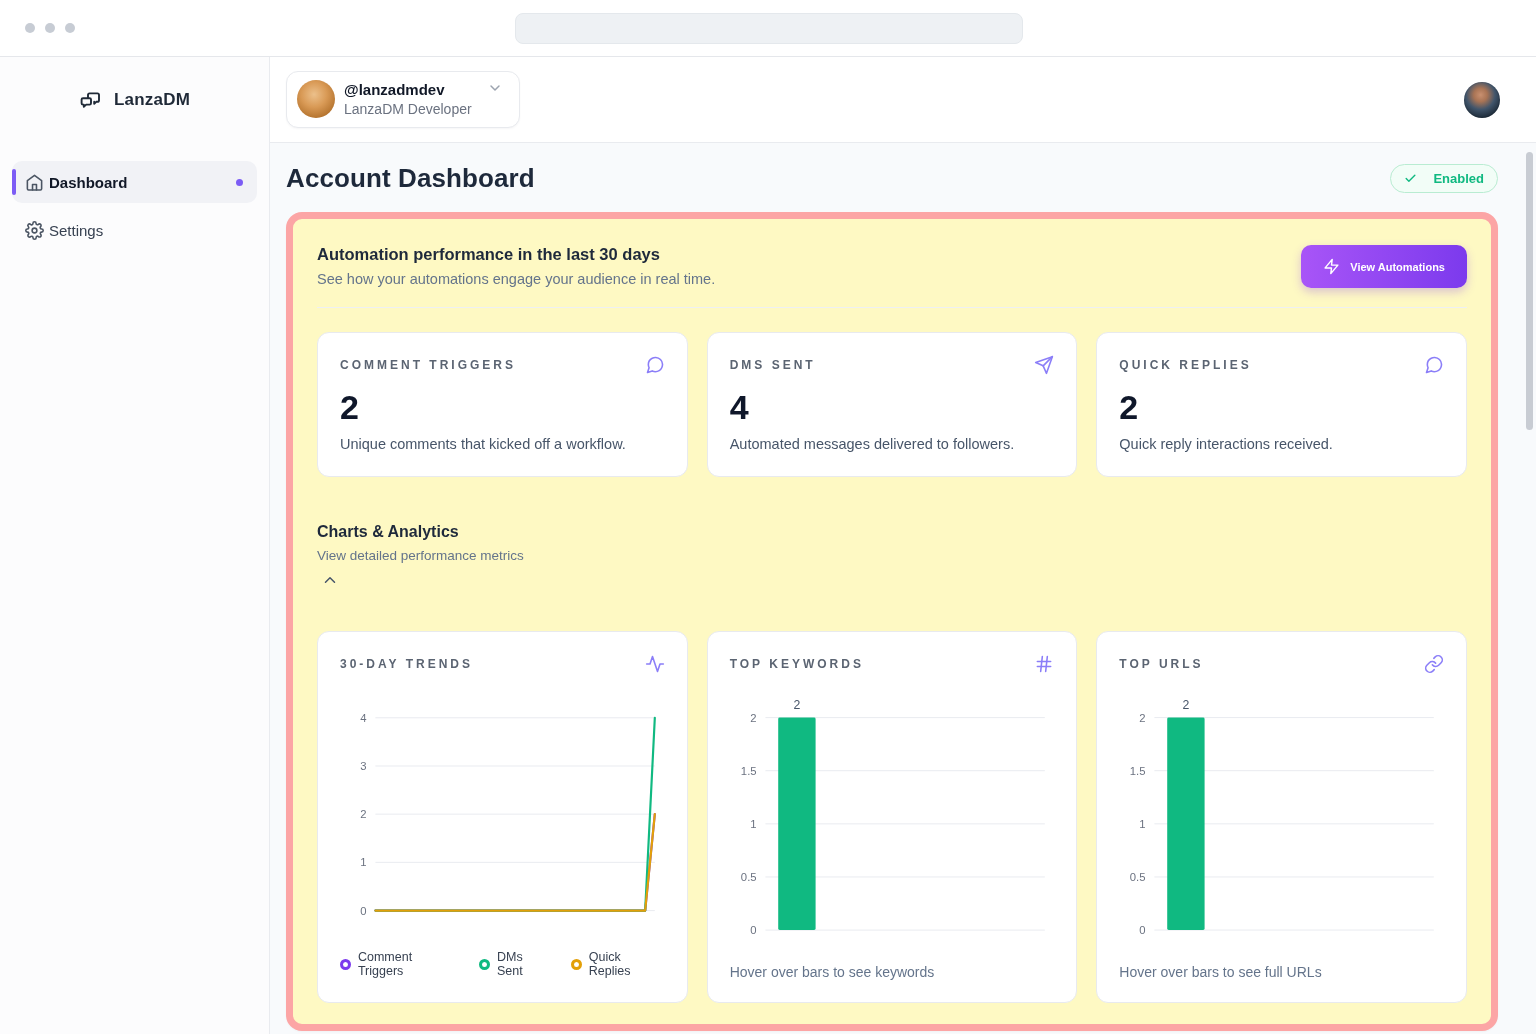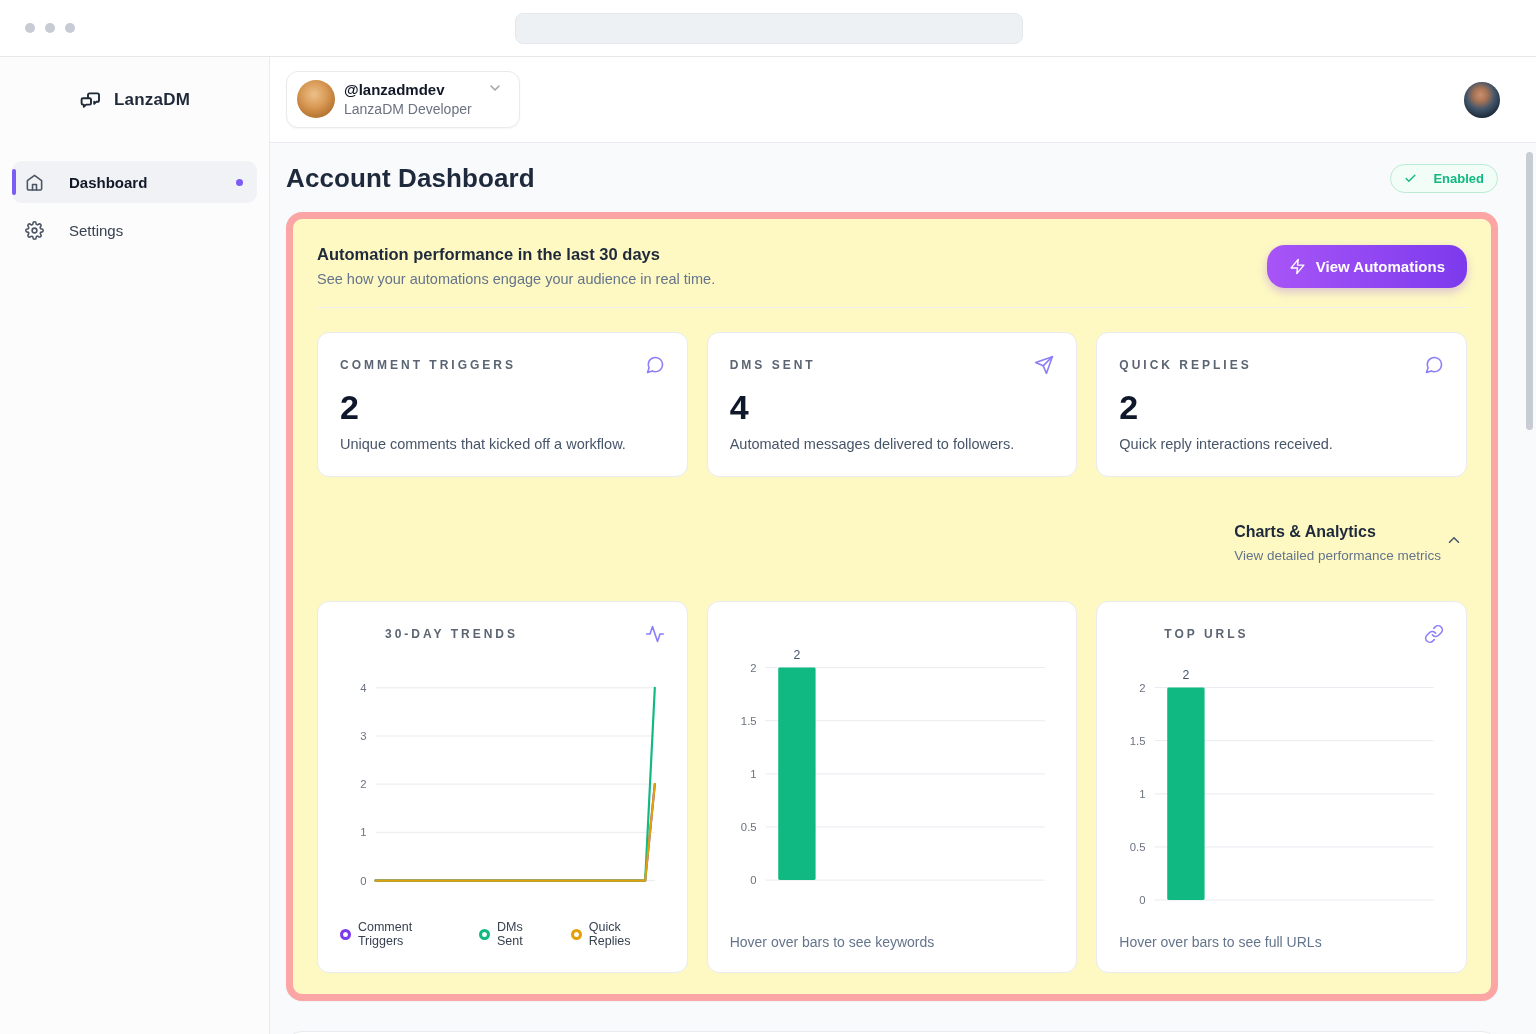--- a/index.html
+++ b/index.html
@@ -17,21 +17,21 @@
 
   
   .app{ display:flex; height:977px; }
 
   
   .sidebar{ width:270px; background:#fcfcfd; border-right:1px solid #e9ebef; flex-shrink:0; }
   .brand{ height:86px; display:flex; align-items:center; justify-content:center; gap:11px; }
   .brand-icon{ color:#1f2937; display:flex; }
   .brand-name{ font-size:17px; font-weight:700; color:#1f2937; letter-spacing:.2px; }
   .nav{ padding:18px 12px 0 12px; display:flex; flex-direction:column; gap:6px; }
-  .nav-item{ position:relative; display:flex; align-items:center; gap:25px; height:42px;
+  .nav-item{ position:relative; display:flex; align-items:center; gap:5px; height:42px;
     padding:0 14px 0 13px; border-radius:10px; font-size:15px; color:#374151; cursor:pointer; }
   .nav-item .nav-ico{ display:flex; color:#4b5563; }
   .nav-item.active{ background:#f1f2f6; color:#111827; font-weight:600; }
   .nav-item.active::before{ content:""; position:absolute; left:0; top:8px; width:3.5px; height:26px;
     border-radius:3px; background:#7c5cf5; }
   .nav-item.active::after{ content:""; position:absolute; right:14px; top:18px; width:7px; height:7px;
     border-radius:50%; background:#7c5cf5; }
 
   
   .main{ flex:1; display:flex; flex-direction:column; min-width:0; }
@@ -55,43 +55,43 @@
   .badge-enabled{ display:inline-flex; align-items:center; gap:16px; font-size:13px; font-weight:600;
     color:#10b981; background:#f2fdf7; border:1px solid #b9ecd2; border-radius:999px; padding:6px 13px; }
   .badge-enabled .ck{ display:flex; }
 
   .perf-card{ background:#fef9c3; border:7px solid #fca5a5; border-radius:16px; padding:26px 24px 21px 24px;
     box-shadow:0 1px 2px rgba(16,24,40,.03); }
   .perf-head{ display:flex; align-items:flex-start; justify-content:space-between; }
   .perf-title{ font-size:16.5px; font-weight:700; color:#1e293b; margin-bottom:7px; }
   .perf-sub{ font-size:14.5px; color:#64748b; }
   .btn-primary{ display:inline-flex; align-items:center; gap:10px; border:none; cursor:pointer;
-    background:linear-gradient(90deg,#a855f7 0%, #7c3aed 100%); color:#fff; font-weight:600; font-size:15px;
-    padding:13px 22px; border-radius:18px; box-shadow:0 4px 10px rgba(124,58,237,.28);
+    background:linear-gradient(90deg,#a855f7 0%, #7c3aed 100%); color:#fff; font-weight:600; font-size:11px;
+    padding:13px 22px; border-radius:10px; box-shadow:0 4px 10px rgba(124,58,237,.28);
     font-family:inherit; }
   .divider{ height:1px; background:#eef0f3; margin:19px 0 24px 0; }
 
   .stats-grid{ display:grid; grid-template-columns:repeat(3,1fr); gap:19px; }
   .stat-card{ border:1px solid #e8eaee; border-radius:12px; background:#fff; padding:22px 22px 24px 22px; }
   .stat-top{ display:flex; align-items:center; justify-content:space-between; margin-bottom:14px; }
   .stat-label{ font-size:12px; font-weight:700; letter-spacing:3px; color:#5b6472; }
   .stat-ico{ color:#8b7ef8; display:flex; }
   .stat-value{ font-size:34px; font-weight:700; color:#0f172a; line-height:1.1; margin-bottom:10px; }
   .stat-desc{ font-size:14.5px; color:#475569; }
 
   .charts-section{ margin-top:46px; }
-  .charts-head{ display:flex; align-items:flex-start; justify-content:flex-end; }
+  .charts-head{ display:flex; align-items:flex-start; justify-content:flex-start;flex-direction:column; }
   .charts-title{ font-size:16px; font-weight:700; color:#1e293b; margin-bottom:7px; }
   .charts-sub{ font-size:13.5px; color:#64748b; }
   .collapse-btn{ background:none; border:none; color:#475569; cursor:pointer; padding:4px; display:flex; margin-top:4px; }
 
   .charts-grid{ display:grid; grid-template-columns:repeat(3,1fr); gap:19px; margin-top:38px; }
   .chart-card{ border:1px solid #e8eaee; border-radius:12px; background:#fff; padding:22px; height:372px;
     display:flex; flex-direction:column; }
-  .chart-top{ display:flex; align-items:center; justify-content:space-between;margin-left:45px; }
+  .chart-top{ display:flex; align-items:center; justify-content:space-between; }
   .chart-svg{ width:100%; margin-top:18px; }
   svg text{ font-family:"Liberation Sans","DejaVu Sans",sans-serif; }
   .legend{ display:flex; justify-content:center; gap:20px; margin-top:auto; padding-bottom:2px; }
   .legend-item{ display:flex; align-items:center; gap:7px; font-size:12.5px; color:#374151; }
   .legend-ring{ width:11px; height:11px; border-radius:50%; border:3px solid; background:#fff; }
   .chart-footer{ margin-top:auto; font-size:14px; color:#64748b; }
 
   .next-card{ background:#fff; border:1px solid #e8eaee; border-radius:16px 16px 0 0; margin-top:30px;
     padding:26px 24px; box-shadow:0 1px 2px rgba(16,24,40,.03); }
 
@@ -285,20 +285,31 @@
                   <span>DMs Sent</span>
                 </span>
                 <span class="legend-item">
                   <span class="legend-ring" style="border-color:#e3a008"></span>
                   <span>Quick Replies</span>
                 </span>
               </div>
             </div>
 
             <div class="chart-card">
+              <div class="chart-top">
+                <span class="stat-label">TOP KEYWORDS</span>
+                <span class="stat-ico">
+                  <svg width="20" height="20" viewBox="0 0 24 24" fill="none" stroke="currentColor" stroke-width="1.9" stroke-linecap="round" stroke-linejoin="round">
+                      <line x1="4" y1="9" x2="20" y2="9"></line>
+                      <line x1="4" y1="15" x2="20" y2="15"></line>
+                      <line x1="10" y1="3" x2="8" y2="21"></line>
+                      <line x1="16" y1="3" x2="14" y2="21"></line>
+                    </svg>
+                </span>
+              </div>
               <svg class="chart-svg" viewBox="0 0 330 252">
                   <line x1="36" y1="242" x2="320" y2="242" stroke="#e9ebf0" stroke-width="1"></line>
                   <text x="27" y="246" text-anchor="end" fill="#6b7280" font-size="11.5">0</text>
                   <line x1="36" y1="188" x2="320" y2="188" stroke="#e9ebf0" stroke-width="1"></line>
                   <text x="27" y="192" text-anchor="end" fill="#6b7280" font-size="11.5">0.5</text>
                   <line x1="36" y1="134" x2="320" y2="134" stroke="#e9ebf0" stroke-width="1"></line>
                   <text x="27" y="138" text-anchor="end" fill="#6b7280" font-size="11.5">1</text>
                   <line x1="36" y1="80" x2="320" y2="80" stroke="#e9ebf0" stroke-width="1"></line>
                   <text x="27" y="84" text-anchor="end" fill="#6b7280" font-size="11.5">1.5</text>
                   <line x1="36" y1="26" x2="320" y2="26" stroke="#e9ebf0" stroke-width="1"></line>

